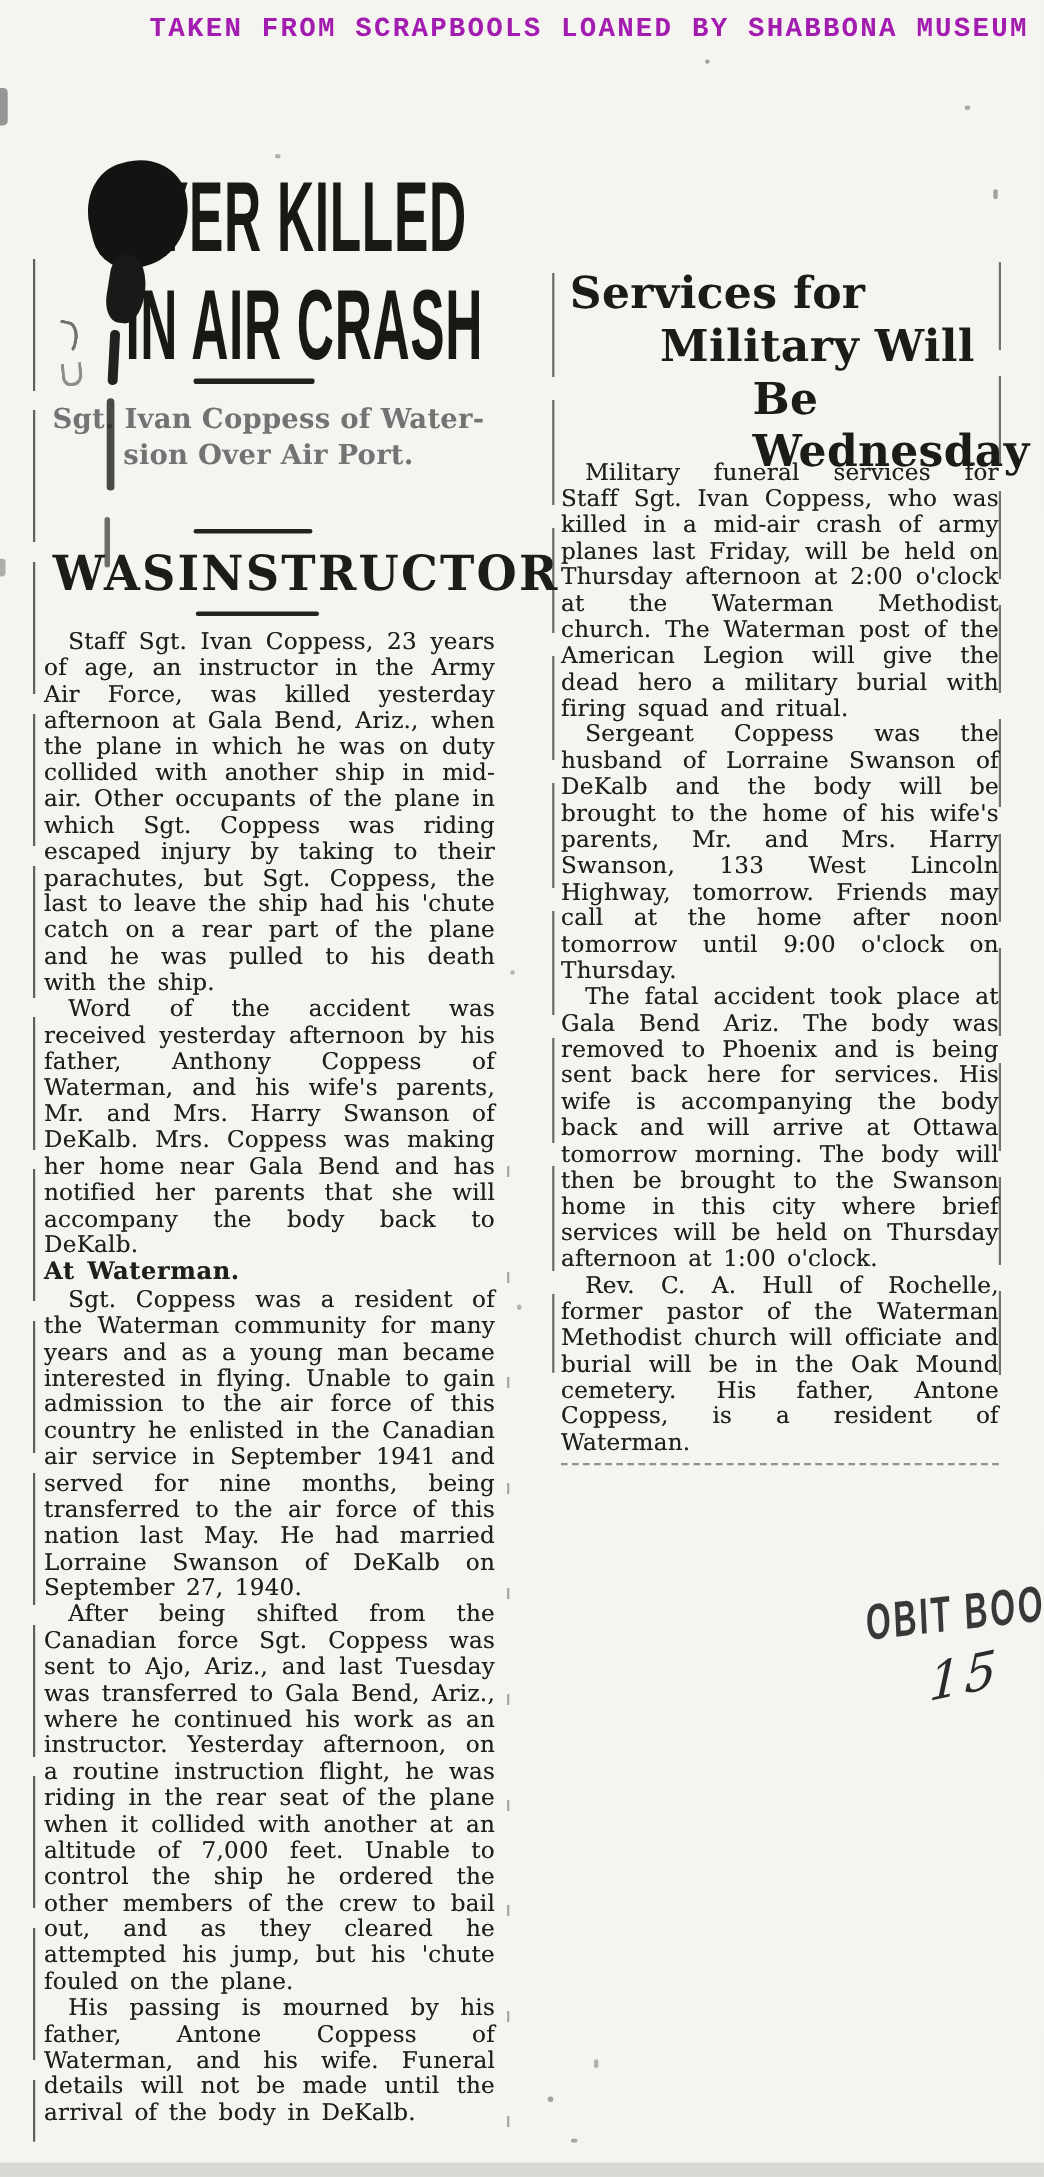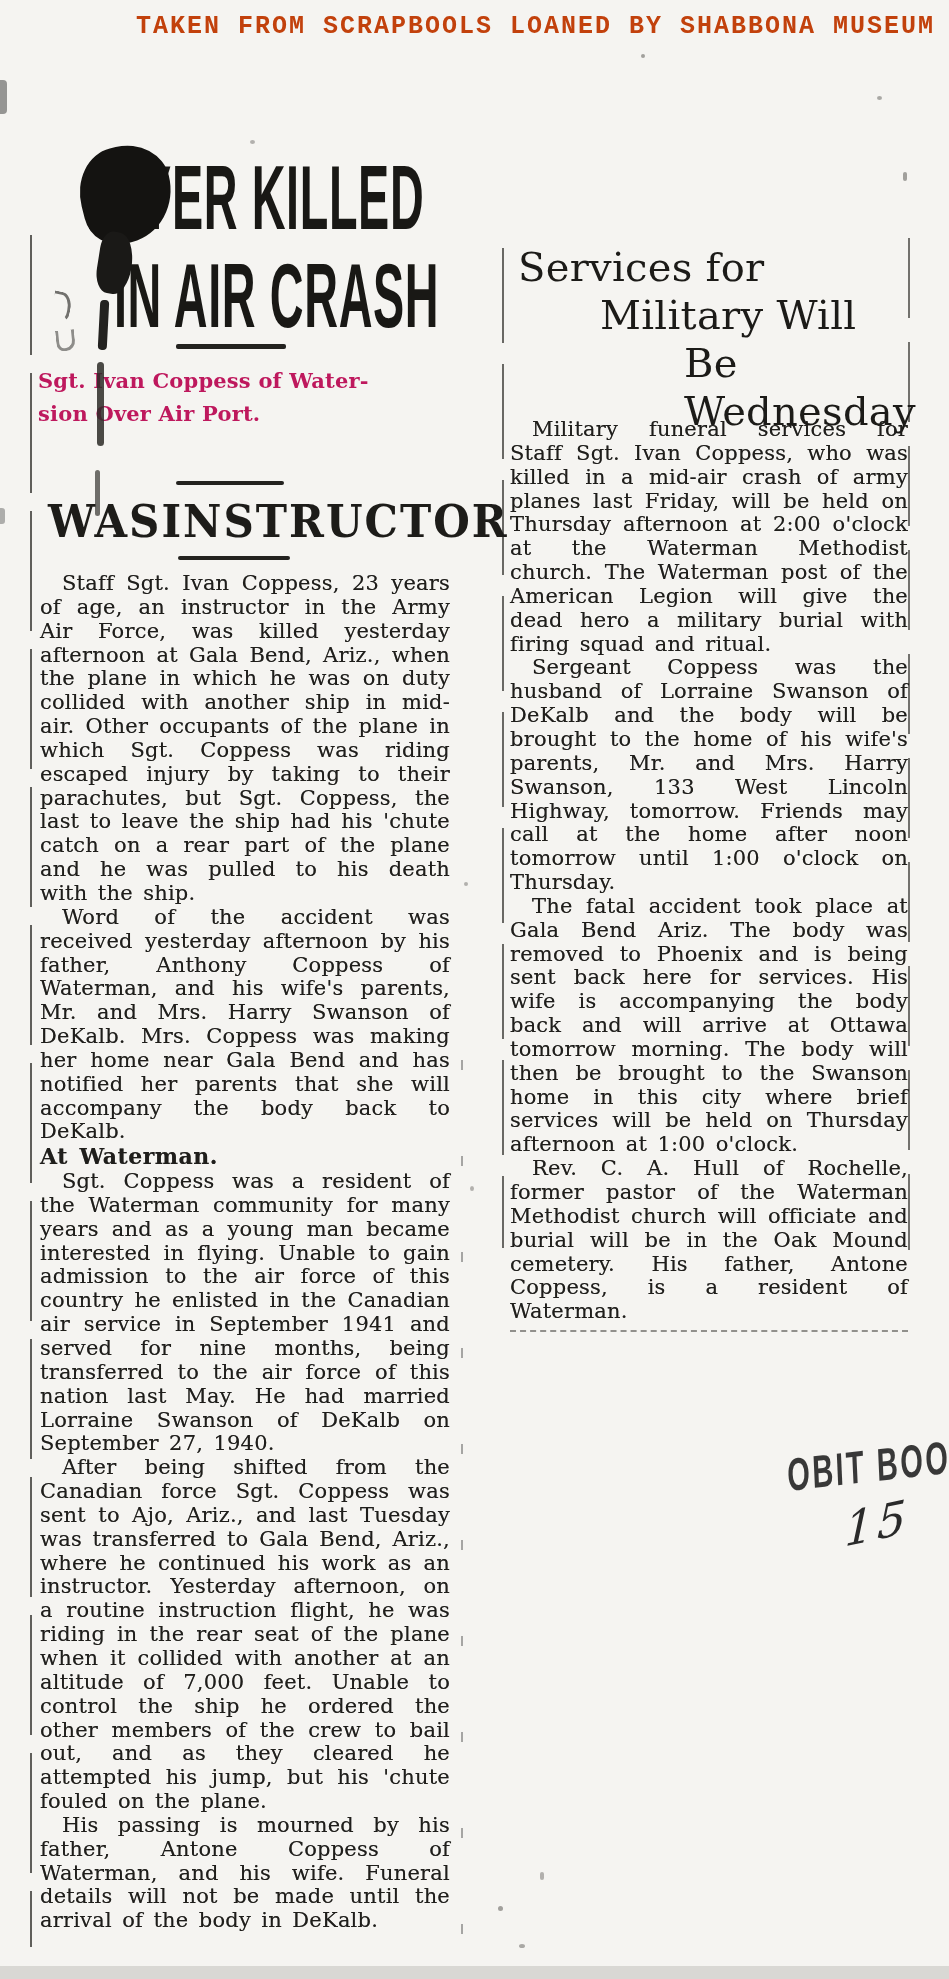--- a/index.html
+++ b/index.html
@@ -5,21 +5,21 @@
   html,body{margin:0;padding:0;background:#e9e8e5;}
   .page{
     position:relative;width:949px;height:1979px;margin:0 auto;
     background:#f5f4f1;overflow:hidden;
     font-family:"DejaVu Serif",serif;color:#201f1d;
   }
   
   .archive-note{
     position:absolute;left:136px;top:12px;
     font-family:"Liberation Mono","DejaVu Sans Mono",monospace;
-    font-size:25px;font-weight:700;letter-spacing:2px;color:#c2410c;
+    font-size:25px;font-weight:700;letter-spacing:2px;color:#a21caf;
     white-space:nowrap;
   }
   
   .vrule{position:absolute;width:2px;}
   .vrule-left{
     left:30px;top:235px;height:1712px;opacity:.8;
     background:repeating-linear-gradient(to bottom,#3a3935 0 120px,transparent 120px 138px);
   }
   .vrule-mid{
     left:502px;top:248px;height:1000px;opacity:.75;
@@ -40,22 +40,22 @@
     letter-spacing:1px;color:#191815;white-space:nowrap;
     transform:scale(.60,1.16);transform-origin:0 0;line-height:1;
   }
   .hl1{left:86px;top:152px;}
   .hl2{left:114px;top:250px;}
   .hrule{position:absolute;background:#23221f;border-radius:2px;}
   .hrule1{left:176px;top:344px;width:110px;height:5px;}
   .hrule2{left:176px;top:481px;width:108px;height:4px;}
   .hrule3{left:178px;top:556px;width:112px;height:4px;}
   .deck{
-    position:absolute;left:38px;top:364px;width:412px;
-    font-weight:700;font-size:21px;line-height:33px;color:#be185d;
+    position:absolute;left:38px;top:364px;width:412px;text-align:center;
+    font-weight:700;font-size:25px;line-height:33px;color:#737373;
     letter-spacing:.2px;
   }
   .kicker{
     position:absolute;left:48px;top:500px;width:396px;
     display:flex;justify-content:space-between;align-items:baseline;
     font-weight:700;font-size:42px;letter-spacing:2px;color:#1d1c19;
     line-height:1;transform:scaleY(1.05);transform-origin:0 0;
   }
   .body-col{
     position:absolute;font-size:21px;line-height:23.85px;
@@ -65,21 +65,21 @@
   .body-left{left:40px;top:572px;width:410px;}
   .body-right{left:510px;top:418px;width:398px;}
   .body-col p{margin:0;text-indent:22px;}
   .crosshead{
     text-align:left;font-weight:700;font-size:22px;margin:1px 0;
     text-indent:0;letter-spacing:.5px;
   }
   
   .rhead{
     position:absolute;left:512px;top:243px;width:400px;
-    font-weight:400;font-size:40px;line-height:48px;color:#1c1b18;
+    font-weight:700;font-size:40px;line-height:48px;color:#1c1b18;
     letter-spacing:.3px;
   }
   .rhead .l0{padding-left:6px;}
   .rhead .l1{padding-left:88px;}
   .rhead .l2{padding-left:172px;}
   .end-rule{
     margin-top:6px;height:0;border-top:2px dashed rgba(45,44,40,.5);
   }
   
   .stamp{
@@ -165,21 +165,21 @@
   </div>
 
   <div class="rhead">
     <div class="l0">Services for</div>
     <div class="l1">Military Will</div>
     <div class="l2">Be Wednesday</div>
   </div>
 
   <div class="body-col body-right">
     <p>Military funeral services for Staff Sgt. Ivan Coppess, who was killed in a mid-air crash of army planes last Friday, will be held on Thursday afternoon at 2:00 o'clock at the Waterman Methodist church. The Waterman post of the American Legion will give the dead hero a military burial with firing squad and ritual.</p>
-    <p>Sergeant Coppess was the husband of Lorraine Swanson of DeKalb and the body will be brought to the home of his wife's parents, Mr. and Mrs. Harry Swanson, 133 West Lincoln Highway, tomorrow. Friends may call at the home after noon tomorrow until 1:00 o'clock on Thursday.</p>
+    <p>Sergeant Coppess was the husband of Lorraine Swanson of DeKalb and the body will be brought to the home of his wife's parents, Mr. and Mrs. Harry Swanson, 133 West Lincoln Highway, tomorrow. Friends may call at the home after noon tomorrow until 9:00 o'clock on Thursday.</p>
     <p>The fatal accident took place at Gala Bend Ariz. The body was removed to Phoenix and is being sent back here for services. His wife is accompanying the body back and will arrive at Ottawa tomorrow morning. The body will then be brought to the Swanson home in this city where brief services will be held on Thursday afternoon at 1:00 o'clock.</p>
     <p>Rev. C. A. Hull of Rochelle, former pastor of the Waterman Methodist church will officiate and burial will be in the Oak Mound cemetery. His father, Antone Coppess, is a resident of Waterman.</p>
     <div class="end-rule"></div>
   </div>
 
   <div class="stamp">OBIT BOO</div>
   <div class="handwritten">15</div>
 
   <div class="artifact blob-main"></div>
   <div class="artifact blob-drip"></div>

